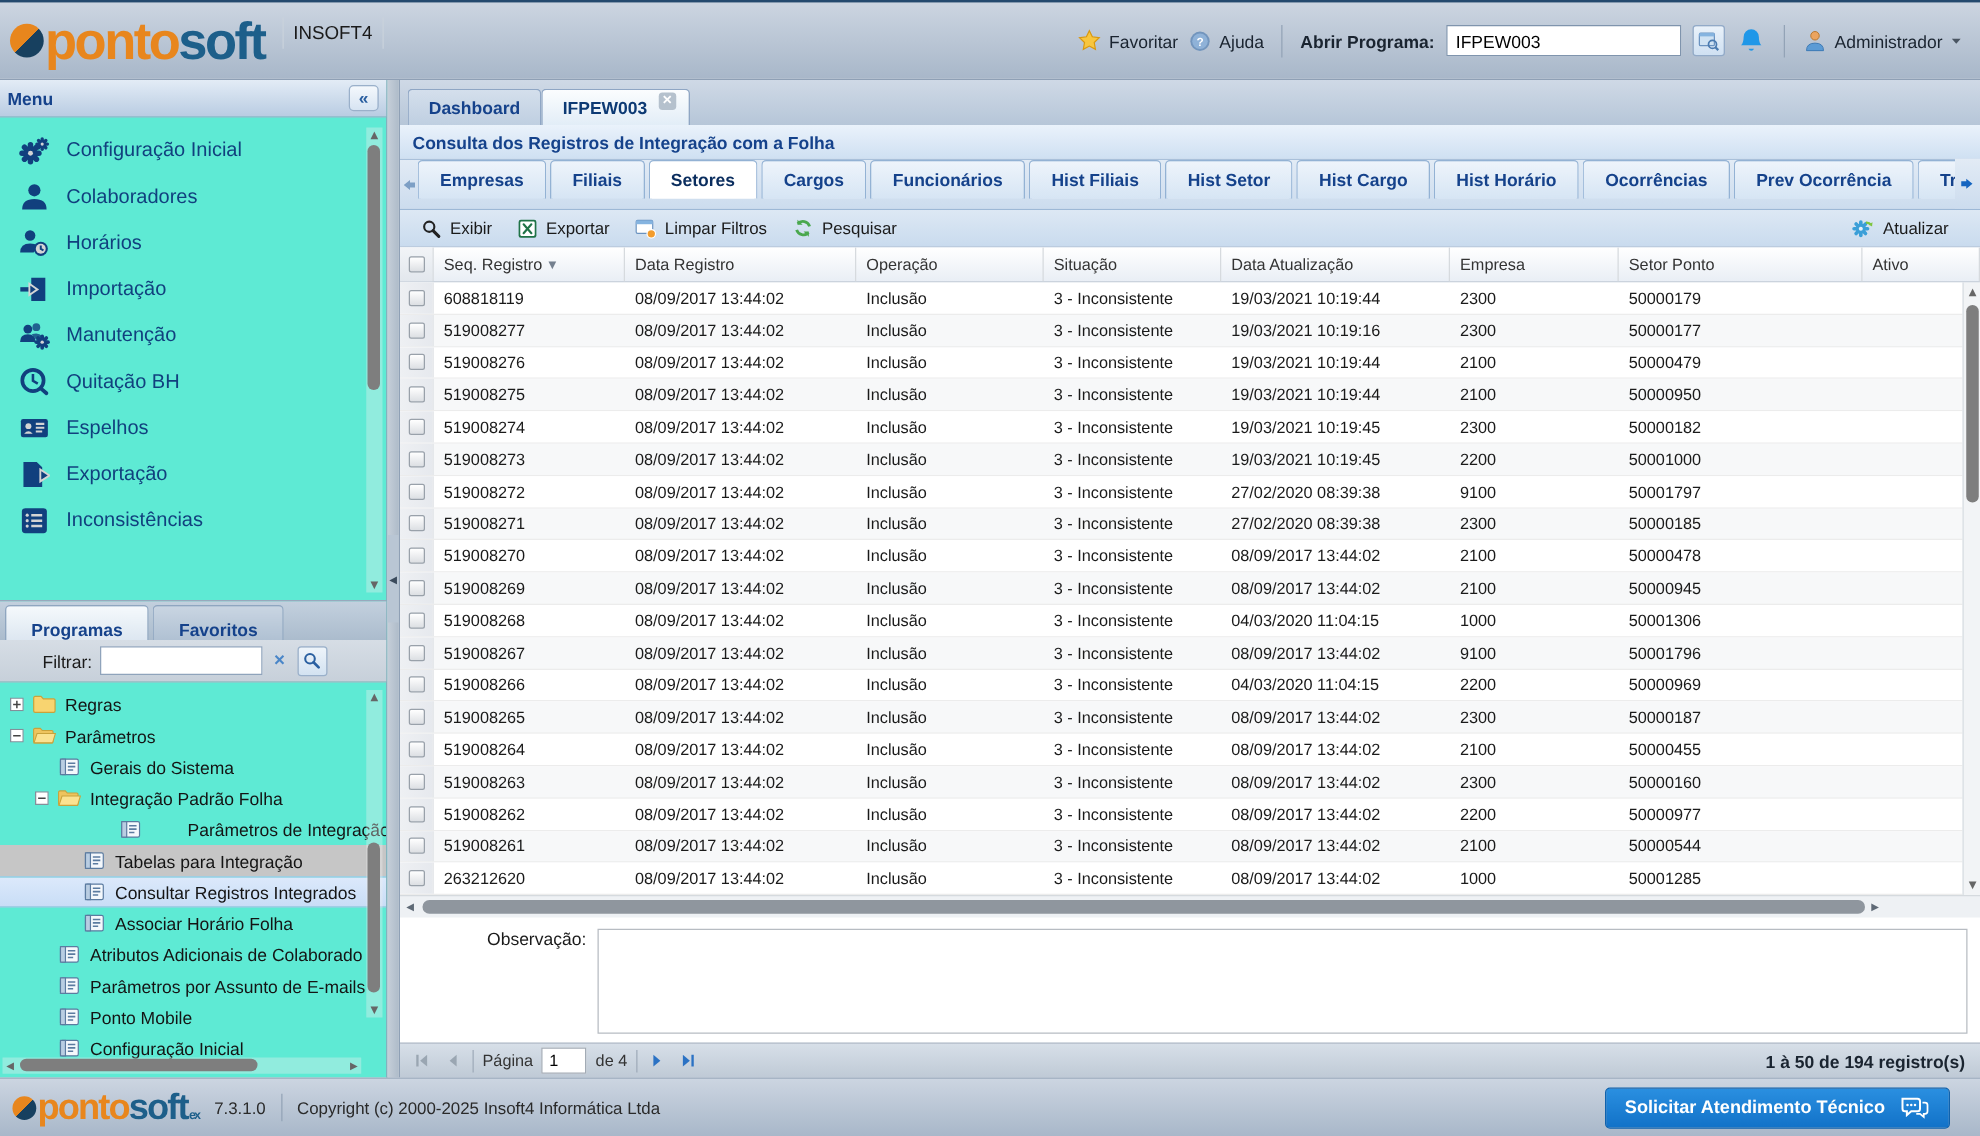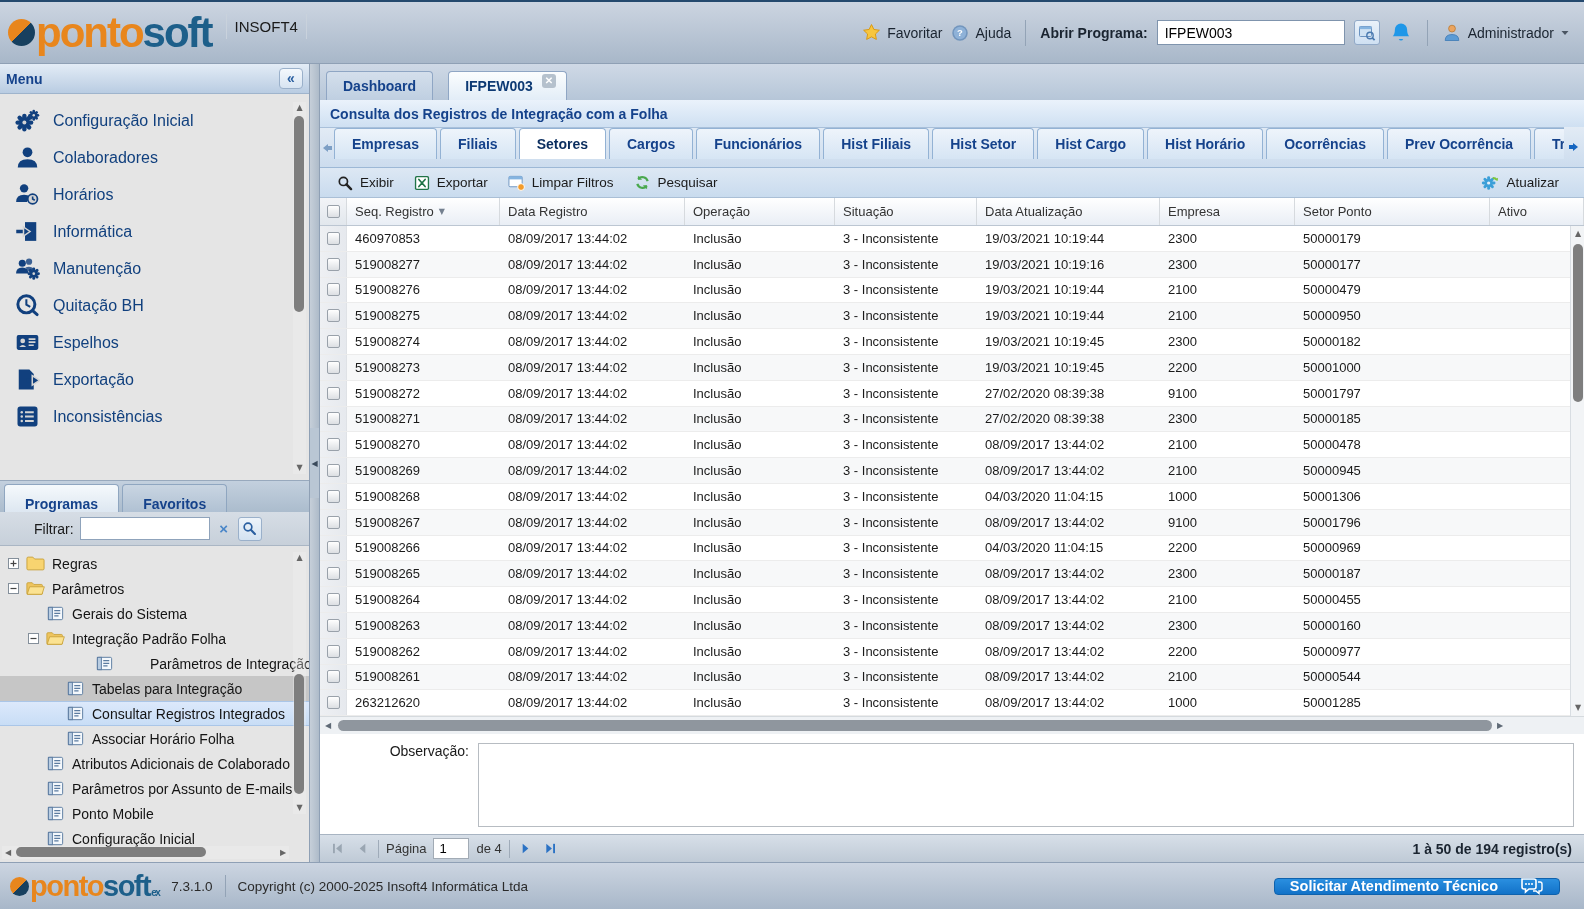--- a/index.html
+++ b/index.html
@@ -24,21 +24,21 @@
   .open-label { font-weight:bold; font-size:14px; }
   .open-input { width:188px; height:25px; border:1px solid #7f94ad; background:#fff;
     font:14px "Liberation Sans",sans-serif; padding:0 7px; }
   .lookup-btn { width:26px; height:25px; border:1px solid #92aac8; border-radius:3px;
     background:linear-gradient(#eaf2fa,#cfe0f2); display:flex; align-items:center; justify-content:center; }
   .bell { width:24px; height:24px; }
   .user { display:flex; align-items:center; gap:6px; }
 
   
   .sidebar { position:absolute; left:0; top:64px; width:310px; height:798px;
-    background:#e5e5e5; border-right:1px solid #8fa0b5; display:flex; flex-direction:column; }
+    background:#5eead4; border-right:1px solid #8fa0b5; display:flex; flex-direction:column; }
   .menu-header { height:30px; background:linear-gradient(#e3ecf6,#b9cce2);
     border-bottom:1px solid #9fb4cc; display:flex; align-items:center; padding:0 6px; }
   .menu-title { font-weight:bold; color:#15428b; font-size:14px; }
   .collapse-btn { margin-left:auto; width:24px; height:21px; border:1px solid #9ab0ca; border-radius:4px;
     background:linear-gradient(#f4f8fc,#d7e4f2); color:#2a5fa0; font-weight:bold; text-align:center;
     line-height:19px; font-size:14px; }
   .menu-list { height:386px; position:relative; padding-top:8px; overflow:hidden; }
   .menu-item { height:37px; display:flex; align-items:center; gap:13px; padding-left:15px;
     color:#11407e; font-size:16px; }
   .mi-icon { width:25px; height:25px; flex:0 0 25px; color:#11407e; }
@@ -78,21 +78,21 @@
   
   .splitter { position:absolute; left:310px; top:64px; width:10px; height:798px;
     background:linear-gradient(90deg,#c6cfd9,#aebbc9); border-right:1px solid #8fa0b5; }
   .splitter-handle { position:absolute; top:364px; left:0; width:9px; height:70px; background:#b9c6d4;
     display:flex; align-items:center; justify-content:center; color:#3a4a5c;
     font-family:"DejaVu Sans",sans-serif; font-size:8px; }
 
   
   .main { position:absolute; left:320px; top:64px; width:1264px; height:798px; background:#fff;
     display:flex; flex-direction:column; }
-  .doc-tabs { height:36px; background:linear-gradient(#cfd9e6,#b6c6d8); display:flex; align-items:flex-end; padding-left:6px; gap:15px; }
+  .doc-tabs { height:36px; background:linear-gradient(#cfd9e6,#b6c6d8); display:flex; align-items:flex-end; padding-left:6px; gap:0; }
   .doc-tab { height:29px; padding:0 16px; border:1px solid #8fa6c4; border-bottom:none; border-radius:4px 4px 0 0;
     background:linear-gradient(#d4dfec,#bfcfe1); font-weight:bold; color:#15428b; font-size:14px;
     display:flex; align-items:center; gap:9px; }
   .doc-tab.active { background:linear-gradient(#fbfdfe,#e2edf7); color:#0d3a74; }
   .tab-close { width:14px; height:14px; border-radius:3px; background:#b5c1cd; color:#fff; font-size:10px;
     line-height:14px; text-align:center; margin-top:-10px; margin-right:-6px; }
   .title-bar { height:28px; background:linear-gradient(#eaf2fb,#cfe0f2); border-bottom:1px solid #a9c0da;
     display:flex; align-items:center; padding:0 10px; font-weight:bold; color:#15428b; font-size:14px; }
   .subtabs { height:40px; background:linear-gradient(#e2ebf5,#ccdcee); border-bottom:1px solid #9db8d6;
     display:flex; align-items:flex-start; position:relative; }
@@ -149,23 +149,23 @@
   
   .footer { position:absolute; left:0; top:862px; width:1584px; height:47px;
     background:linear-gradient(#ccd5e1,#a8b7c9); border-top:1px solid #8fa0b5;
     display:flex; align-items:center; padding:0 10px; gap:12px; }
   .f-logo { display:flex; align-items:baseline; font-weight:bold; font-size:29px; letter-spacing:-1.5px; line-height:1; }
   .f-logo .logo-dot { width:19px; height:19px; align-self:center; }
   .f-sub { font-size:10px; color:#1d5f8a; font-weight:bold; margin-left:1px; }
   .f-version { font-size:13.5px; color:#2a2a2a; }
   .f-sep { width:1px; height:22px; background:#93a3b6; }
   .f-copy { font-size:13.5px; color:#2a2a2a; }
-  .support-btn { margin-left:auto; height:17px; padding:0 15px; border-radius:4px;
+  .support-btn { margin-left:auto; height:33px; padding:0 15px; border-radius:4px;
     background:linear-gradient(#2a8fe0,#1272c8); border:1px solid #0f62ad; color:#fff;
-    font-weight:bold; font-size:14.5px; display:flex; align-items:center; gap:22px; margin-right:14px; }
+    font-weight:bold; font-size:14.5px; display:flex; align-items:center; gap:12px; margin-right:14px; }
 </style>
 </head>
 <body>
 
 <div class="header">
   <div class="logo">
     <span class="logo-dot"></span>
       <span class="lg1">ponto</span>
       <span class="lg2">soft</span>
   </div>
@@ -277,21 +277,21 @@
         <span class="mi-label">Horários</span>
       </div>
       <div class="menu-item">
         <span class="mi-icon">
           <svg viewBox="0 0 20 20">
             <path d="M8 2.5h9v15H8z" fill="currentColor"></path>
             <rect x="1" y="8.6" width="7" height="2.8" fill="currentColor"></rect>
             <path d="M6.8 6.4L12 10l-5.2 3.6z" fill="currentColor" stroke="#d4d4d4" stroke-width="1.2"></path>
           </svg>
         </span>
-        <span class="mi-label">Informática</span>
+        <span class="mi-label">Importação</span>
       </div>
       <div class="menu-item">
         <span class="mi-icon">
           <svg viewBox="0 0 24 24">
             <circle cx="13.5" cy="5.5" r="3" fill="currentColor" opacity=".8"></circle>
             <path d="M10 11q5-2 8 1.5l-3.5 4z" fill="currentColor" opacity=".8"></path>
             <circle cx="7" cy="7" r="3.4" fill="currentColor"></circle>
             <path d="M1 16.8q0-5.8 6-5.8t6 5.8z" fill="currentColor"></path>
             <g stroke="currentColor" stroke-width="2.8" stroke-linecap="round">
               <line x1="18" y1="12.5" x2="18" y2="21.5"></line>
@@ -673,21 +673,21 @@
       <div class="gh-cell">Empresa</div>
       <div class="gh-cell">Setor Ponto</div>
       <div class="gh-cell">Ativo</div>
     </div>
   <div class="grid-body">
     <div class="rows">
         <div class="g-row">
           <div class="g-cell c-check">
             <span class="cb"></span>
           </div>
-          <div class="g-cell">460970853</div>
+          <div class="g-cell">608818119</div>
           <div class="g-cell">08/09/2017 13:44:02</div>
           <div class="g-cell">Inclusão</div>
           <div class="g-cell">3 - Inconsistente</div>
           <div class="g-cell">19/03/2021 10:19:44</div>
           <div class="g-cell">2300</div>
           <div class="g-cell">50000179</div>
           <div class="g-cell"></div>
         </div>
         <div class="g-row">
           <div class="g-cell c-check">

